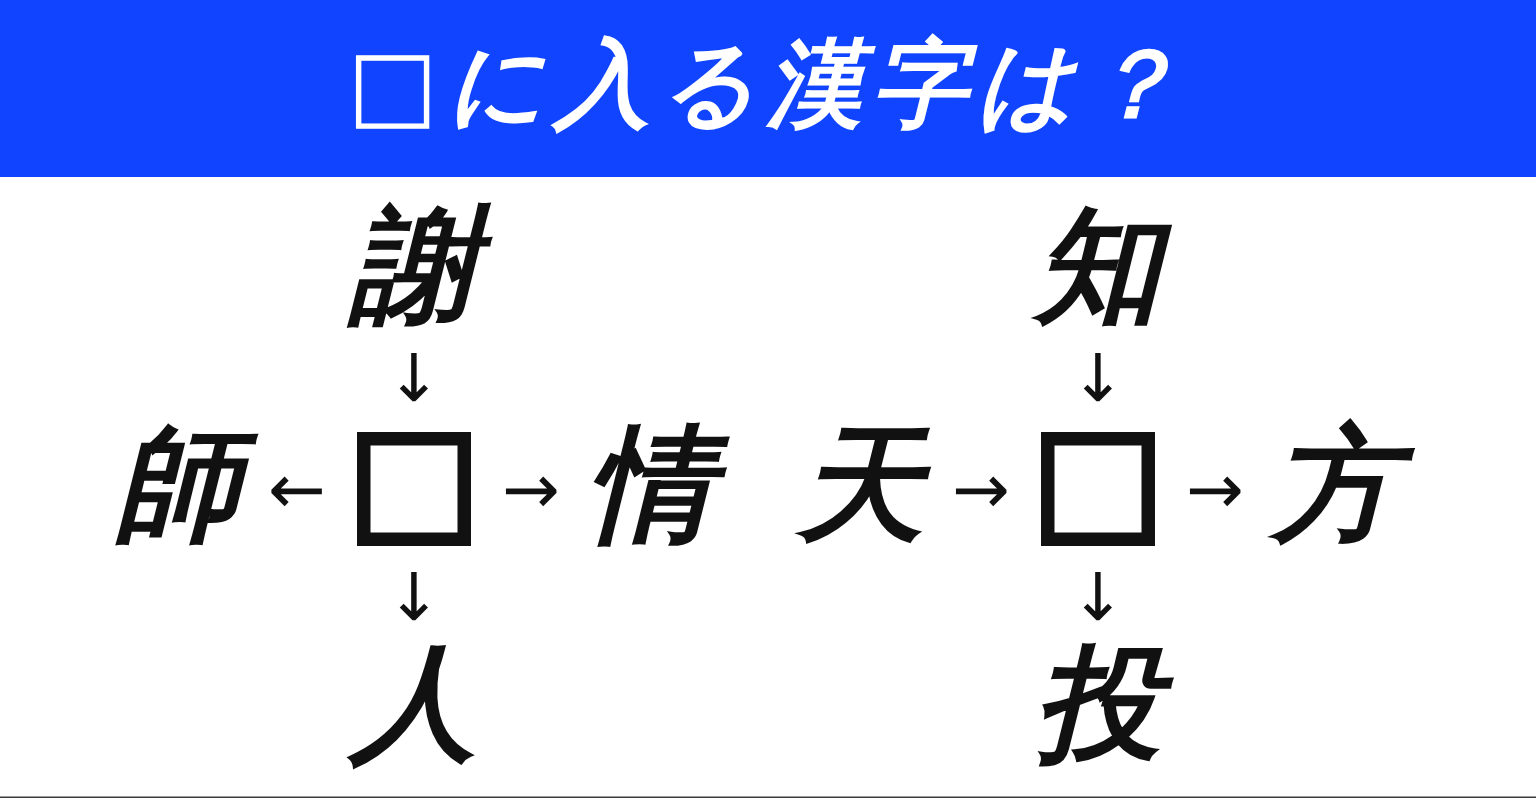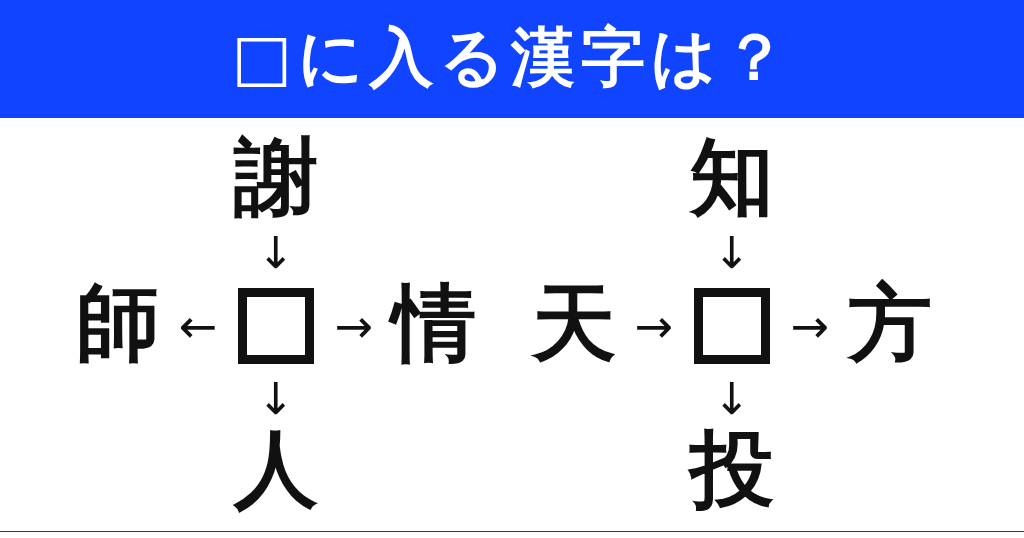--- a/index.html
+++ b/index.html
@@ -14,20 +14,21 @@
     overflow: hidden;
     position: relative;
   }
 
   .page {
     position: relative;
     width: 1024px;
     height: 514px;
     background: #ffffff;
     box-sizing: border-box;
+    font-style: italic;
   }
 
   
   .banner {
     position: absolute;
     left: 0;
     top: 0;
     width: 1024px;
     height: 118px;
     background: #1144ff;

